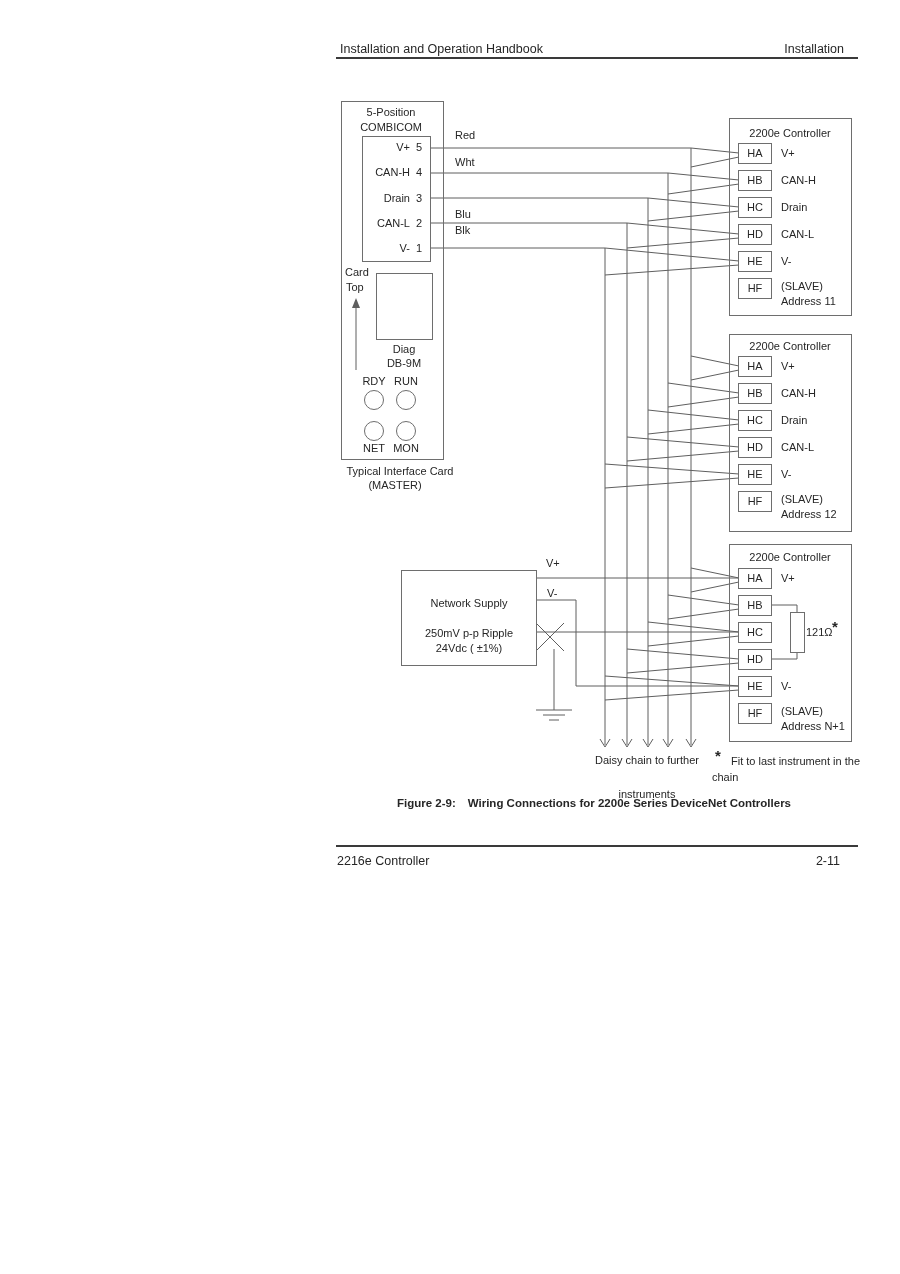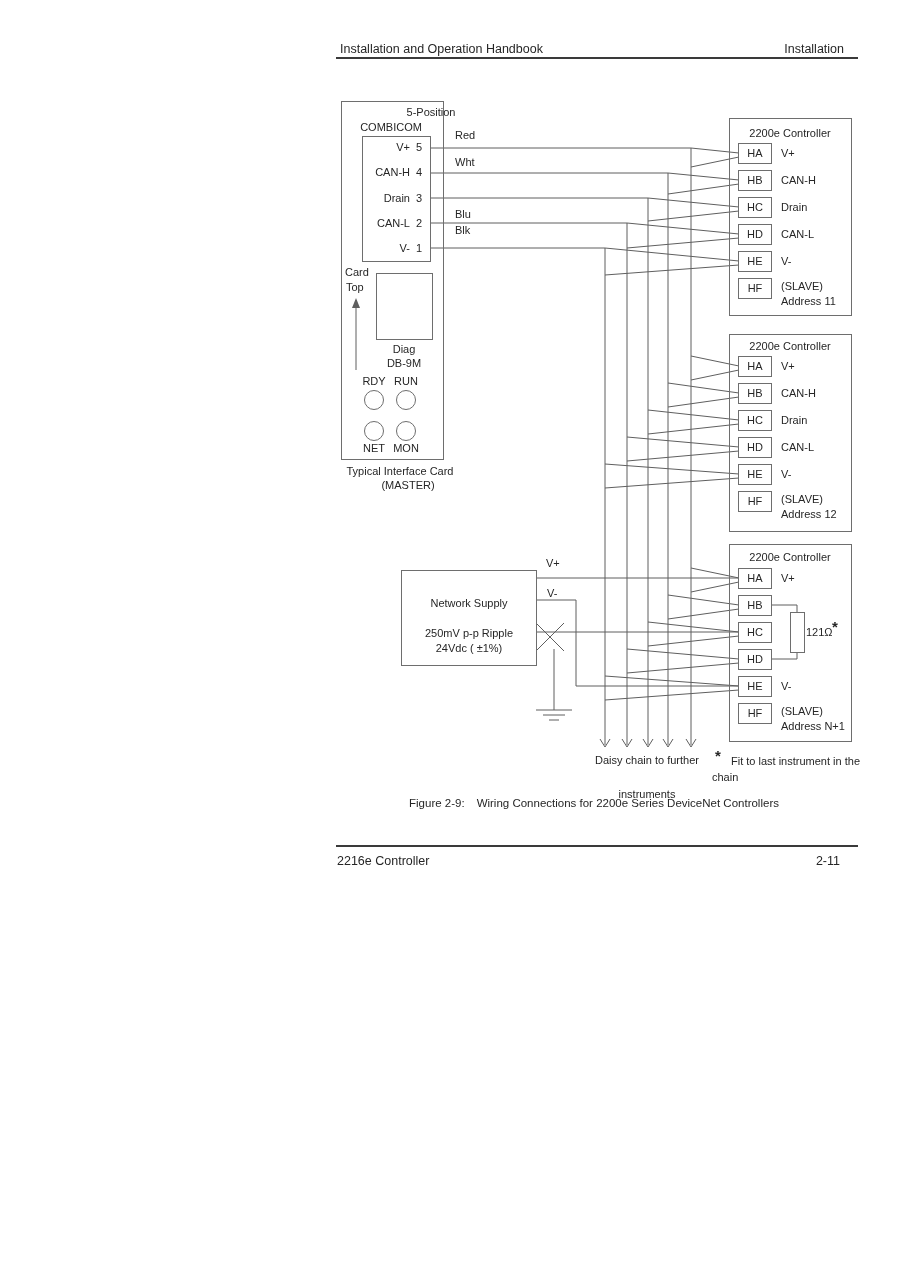--- a/index.html
+++ b/index.html
@@ -3,21 +3,21 @@
 <meta charset="utf-8">
 <style>
   html,body{margin:0;padding:0;background:#fff;}
   .page{position:relative;width:900px;height:1274px;background:#ffffff;
         font-family:"Liberation Sans",sans-serif;color:#262626;overflow:hidden;}
   .t{position:absolute;font-size:11px;line-height:13px;white-space:nowrap;color:#262626;}
   .tc{text-align:center;}
   .tr{text-align:right;}
   .hdr{font-size:12.5px;line-height:14px;}
   .h2{font-size:13px;line-height:15px;font-weight:700;}
-  .cap{font-size:11.5px;line-height:14px;font-weight:400;}
+  .cap{font-size:11.5px;line-height:14px;font-weight:700;}
   .box{position:absolute;border:1px solid #6e6e6e;box-sizing:border-box;background:transparent;}
   .term{position:absolute;width:34px;height:21px;border:1px solid #6e6e6e;box-sizing:border-box;
         font-size:11px;line-height:19px;text-align:center;background:transparent;}
   .rule{position:absolute;background:#3a3a3a;}
   .ast{position:absolute;font-size:15px;line-height:15px;font-weight:700;}
   svg.wires{position:absolute;left:0;top:0;}
   svg.wires *{vector-effect:non-scaling-stroke;}
 </style>
 </head>
 <body>
@@ -73,21 +73,21 @@
       <circle cx="406" cy="431" r="9.5"></circle>
     </g>
   </svg>
 
   <div class="t hdr" style="left:340px;top:42px;">Installation and Operation Handbook</div>
   <div class="t hdr" style="right:56px;top:42px;">Installation</div>
   <div class="rule" style="left:336px;top:57px;width:522px;height:2px;"></div>
 
 
   <div class="box" style="left:341px;top:101px;width:103px;height:359px;"></div>
-  <div class="t tc" style="left:341px;top:106px;width:100px;padding-left:40px;">5-Position</div>
+  <div class="t tc" style="left:341px;top:106px;width:100px;">5-Position</div>
   <div class="t tc" style="left:341px;top:121px;width:100px;">COMBICOM</div>
   <div class="box" style="left:362px;top:136px;width:69px;height:126px;"></div>
 
   <div class="t tr" style="left:340px;top:141px;width:70px;">V+</div>
   <div class="t" style="left:416px;top:141px;">5</div>
   <div class="t tr" style="left:340px;top:166px;width:70px;">CAN-H</div>
   <div class="t" style="left:416px;top:166px;">4</div>
   <div class="t tr" style="left:340px;top:192px;width:70px;">Drain</div>
   <div class="t" style="left:416px;top:192px;">3</div>
   <div class="t tr" style="left:340px;top:217px;width:70px;">CAN-L</div>
@@ -103,21 +103,21 @@
   <div class="t" style="left:345px;top:266px;">Card</div>
   <div class="t" style="left:346px;top:281px;">Top</div>
   <div class="box" style="left:376px;top:273px;width:57px;height:67px;"></div>
   <div class="t tc" style="left:376px;top:343px;width:56px;">Diag</div>
   <div class="t tc" style="left:376px;top:357px;width:56px;">DB-9M</div>
   <div class="t tc" style="left:354px;top:375px;width:40px;">RDY</div>
   <div class="t tc" style="left:386px;top:375px;width:40px;">RUN</div>
   <div class="t tc" style="left:354px;top:442px;width:40px;">NET</div>
   <div class="t tc" style="left:386px;top:442px;width:40px;">MON</div>
   <div class="t tc" style="left:329px;top:465px;width:142px;">Typical Interface Card</div>
-  <div class="t tc" style="left:337px;top:479px;width:142px;">(MASTER)</div>
+  <div class="t tc" style="left:324px;top:479px;width:142px;">(MASTER)</div>
 
   <div class="box" style="left:729px;top:118px;width:123px;height:198px;"></div>
   <div class="t tc" style="left:729px;top:127px;width:122px;">2200e Controller</div>
   <div class="term" style="left:738px;top:143px;">HA</div>
   <div class="term" style="left:738px;top:170px;">HB</div>
   <div class="term" style="left:738px;top:197px;">HC</div>
   <div class="term" style="left:738px;top:224px;">HD</div>
   <div class="term" style="left:738px;top:251px;">HE</div>
   <div class="term" style="left:738px;top:278px;">HF</div>
   <div class="t" style="left:781px;top:147px;">V+</div>

